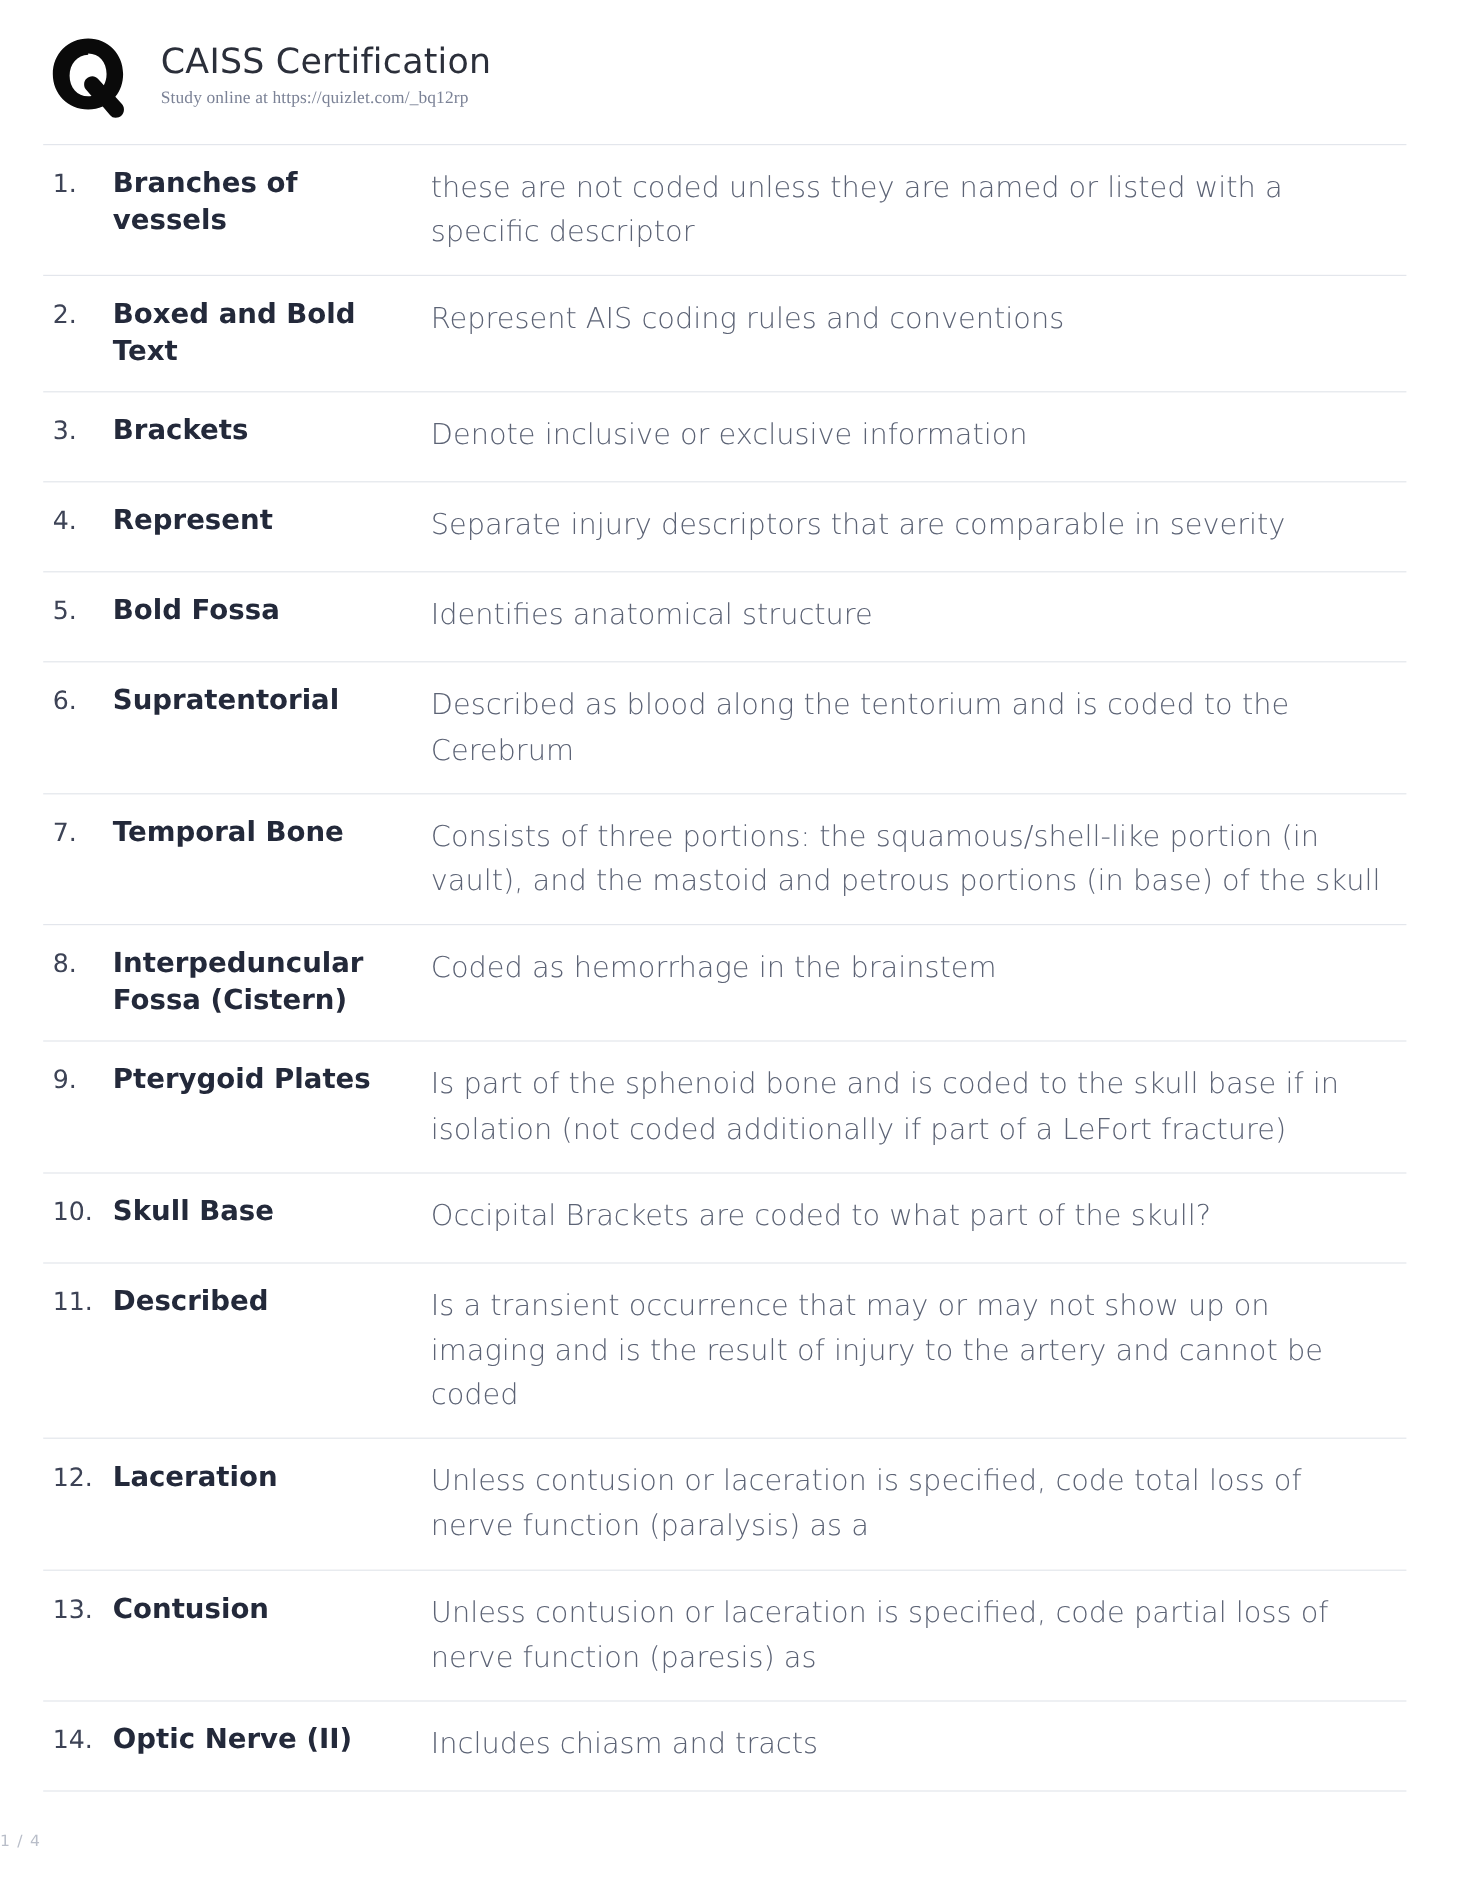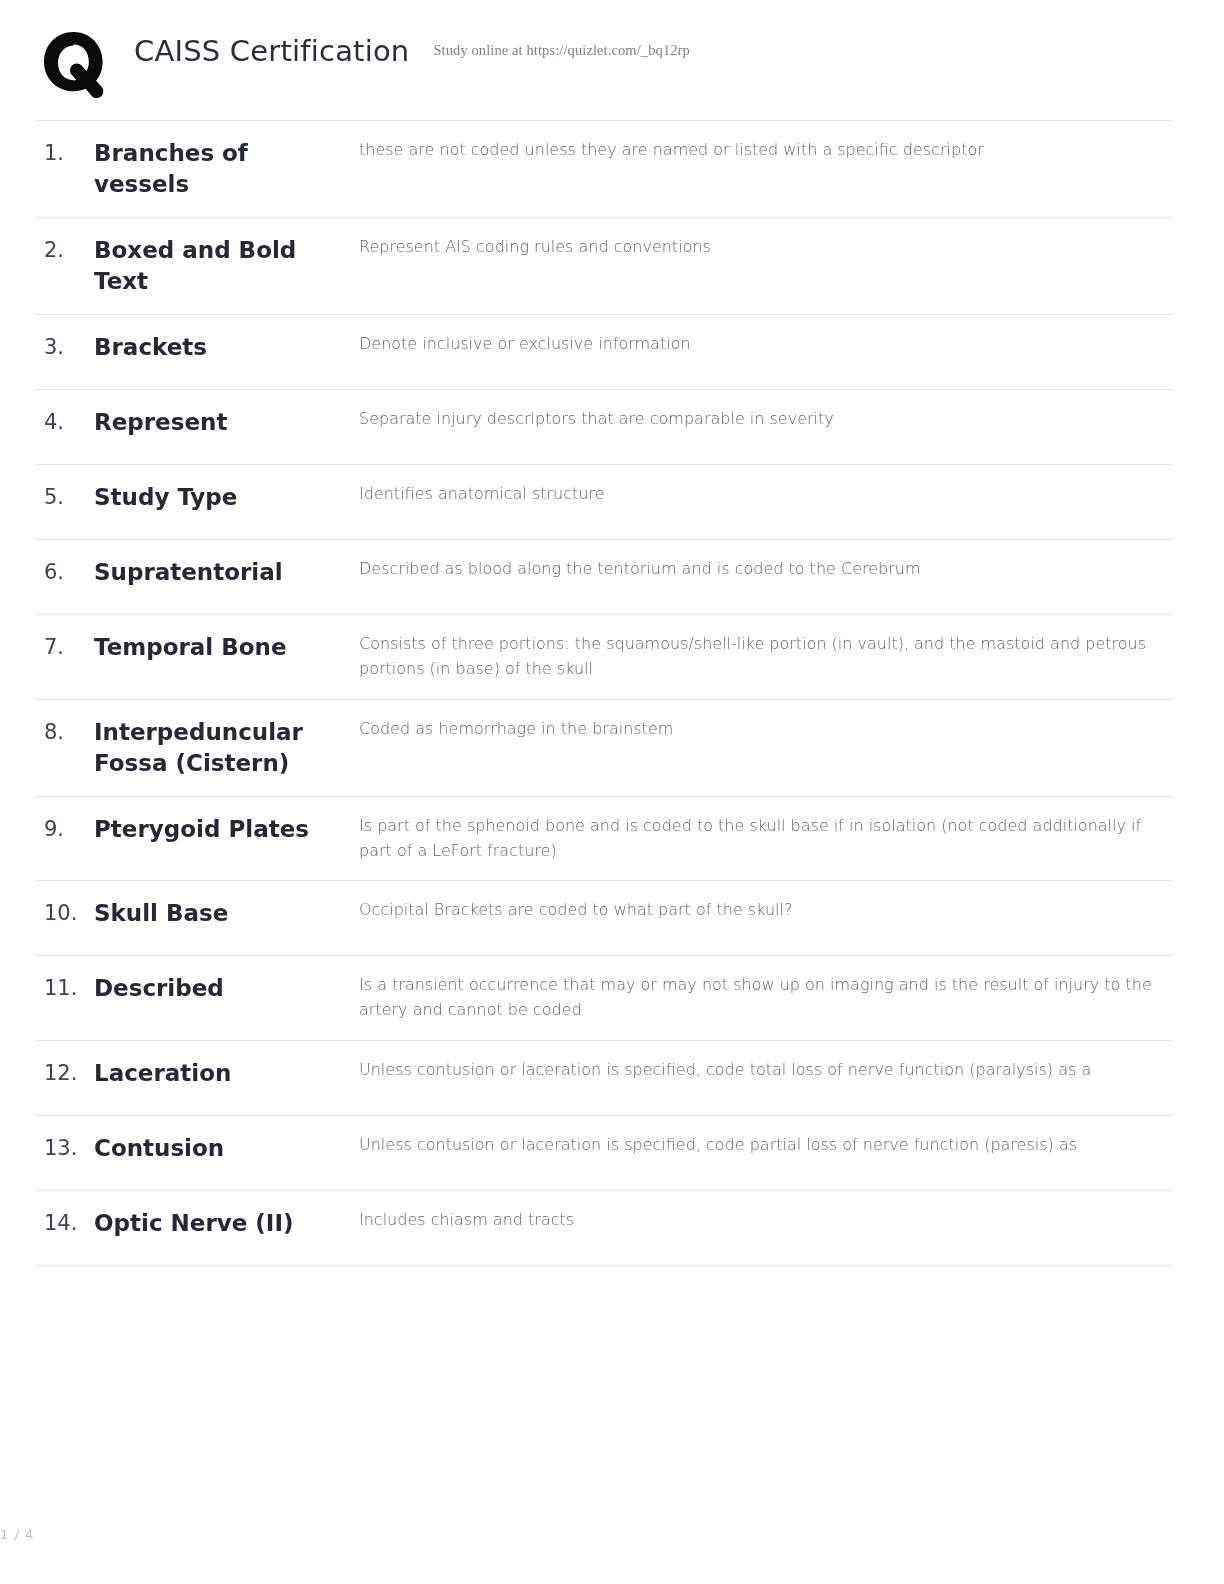--- a/index.html
+++ b/index.html
@@ -34,24 +34,23 @@
   .logo {
     width: 76px;
     height: 76px;
     flex: 0 0 auto;
     position: relative;
     margin-top: 2px;
   }
   .logo svg { display: block; }
   .header-text {
     display: flex;
-    flex-direction: row;
+    flex-direction: column;
     justify-content: flex-start;
     padding-top: 8px;
-    gap: 24px;
   }
   .doc-title {
     font-size: 29px;
     font-weight: 400;
     color: #2b2f3a;
     letter-spacing: 0.2px;
     line-height: 1.1;
   }
   .doc-sub {
     font-size: 14.5px;
@@ -90,21 +89,21 @@
     flex: 0 0 265px;
     font-size: 23px;
     font-weight: 600;
     color: #23293a;
     line-height: 1.35;
     padding-right: 12px;
     box-sizing: border-box;
   }
   .card-def {
     flex: 1 1 auto;
-    font-size: 16px;
+    font-size: 24px;
     color: #5c6375;
     line-height: 1.55;
     padding-right: 20px;
     box-sizing: border-box;
     font-weight: 300;
   }
 
   .page-footer {
     position: absolute;
     left: 0;
@@ -153,21 +152,21 @@
     </div>
 
     <div class="card-row">
       <div class="card-num">4.</div>
       <div class="card-term">Represent</div>
       <div class="card-def">Separate injury descriptors that are comparable in severity</div>
     </div>
 
     <div class="card-row">
       <div class="card-num">5.</div>
-      <div class="card-term">Study Type</div>
+      <div class="card-term">Bold Fossa</div>
       <div class="card-def">Identifies anatomical structure</div>
     </div>
 
     <div class="card-row">
       <div class="card-num">6.</div>
       <div class="card-term">Supratentorial</div>
       <div class="card-def">Described as blood along the tentorium and is coded to the Cerebrum</div>
     </div>
 
     <div class="card-row">

